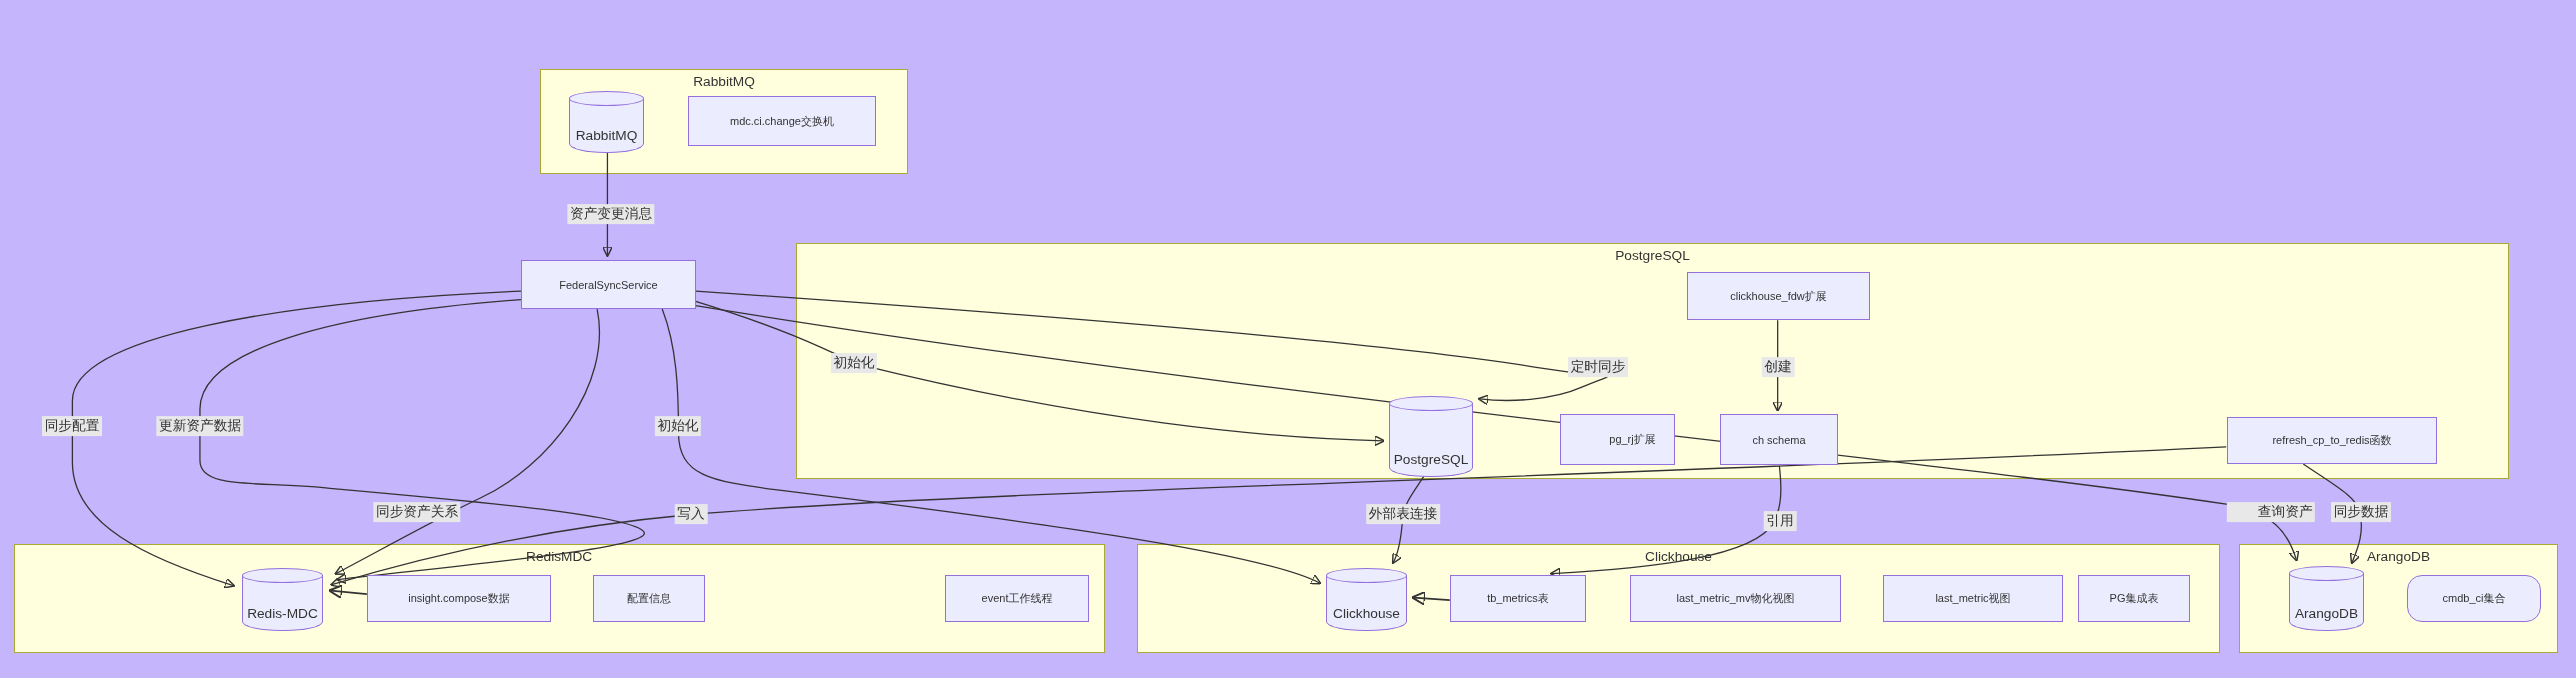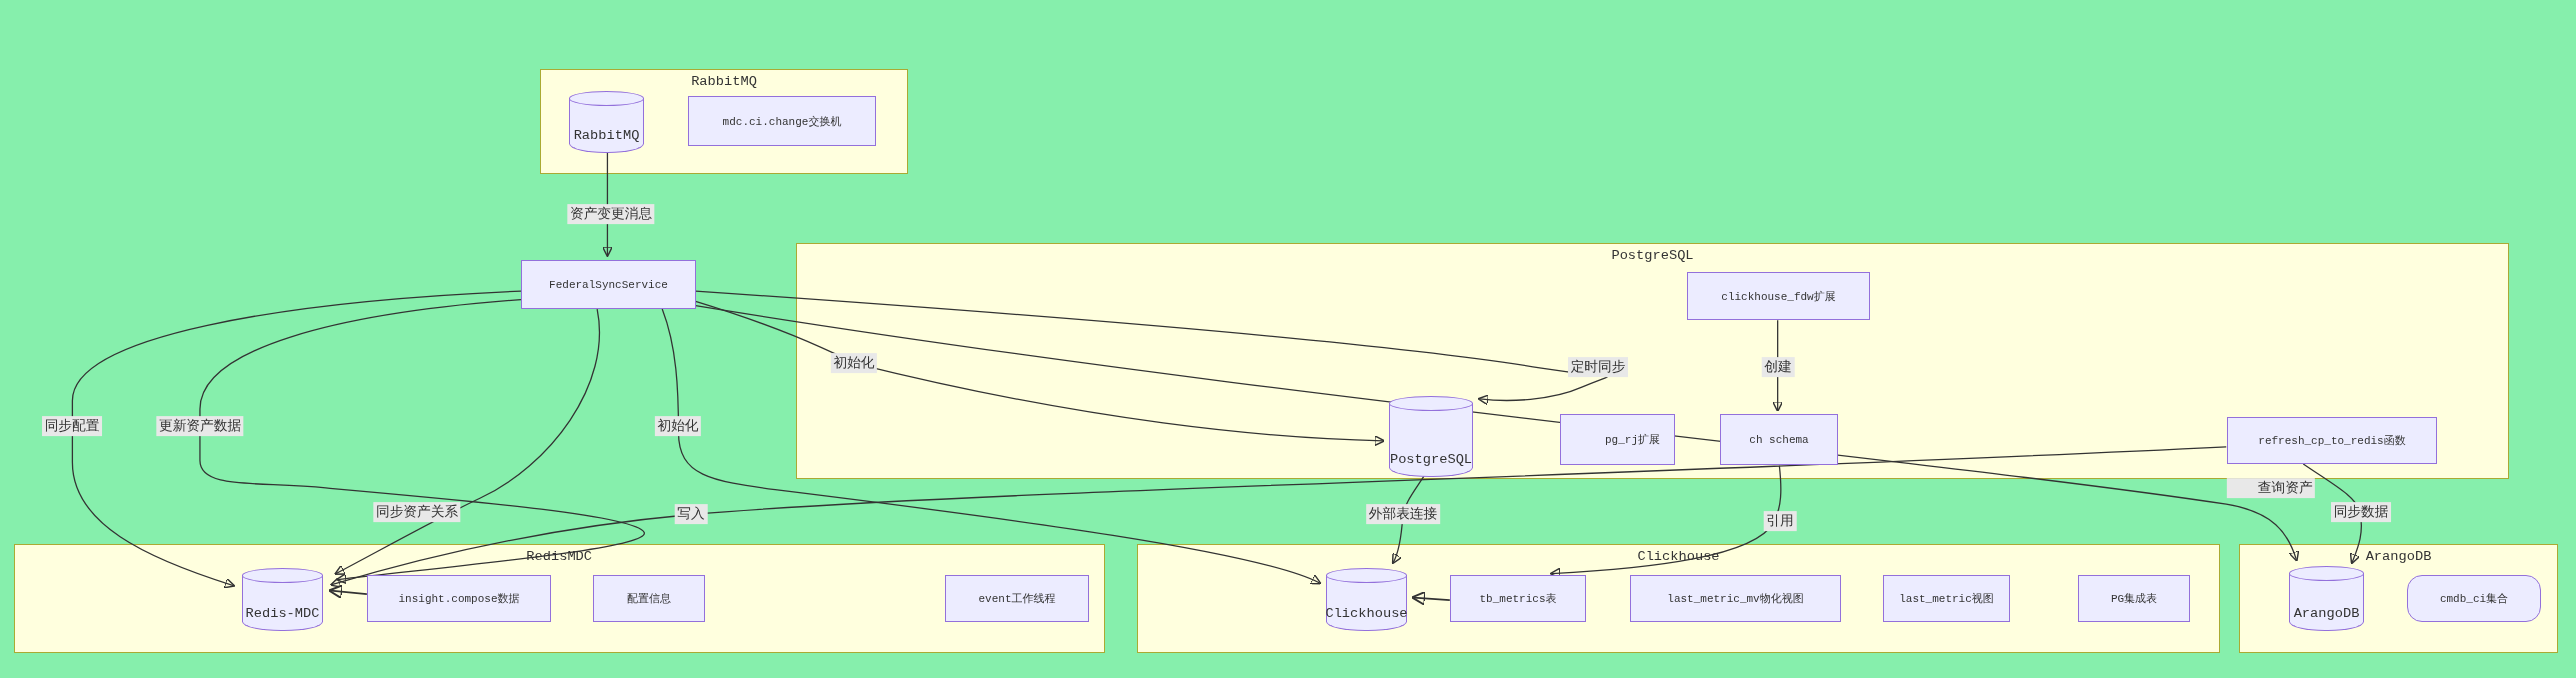--- a/index.html
+++ b/index.html
@@ -1,22 +1,22 @@
 <!DOCTYPE html>
 <html style="font-size:13.7px"><head>
 <meta charset="utf-8">
 <style>
   html,body{margin:0;padding:0;background:#ffffff;}
   #stage{
     position:relative;
     width:2576px;height:678px;
-    font-family:Liberation Mono, monospace;
+    font-family:Liberation Sans, sans-serif;
     color:#333333;
     overflow:hidden;
-    background:#86efac;
+    background:#c4b5fd;
   }
   .cluster{
     position:absolute;
     background:#ffffde;
     border:1.2px solid #aaaa33;
     box-sizing:border-box;
   }
   .cluster-title{
     position:absolute;left:0;right:0;top:4.3px;
     text-align:center;
@@ -156,21 +156,21 @@
     <div class="cyl-top"></div>
     <div class="cyl-body"></div>
     <div class="cyl-label">Clickhouse</div>
   </div>
   <div class="node" style="left:1450px;top:575px;width:136px;height:47px;">
     <span>tb_metrics表</span>
   </div>
   <div class="node" style="left:1630px;top:575px;width:211px;height:47px;">
     <span>last_metric_mv物化视图</span>
   </div>
-  <div class="node" style="left:1883px;top:575px;width:127px;height:47px;">
+  <div class="node" style="left:1883px;top:575px;width:180px;height:47px;">
     <span>last_metric视图</span>
   </div>
   <div class="node" style="left:2078px;top:575px;width:112px;height:47px;">
     <span>PG集成表</span>
   </div>
 
   <div class="cyl" style="left:2289px;top:566px;width:75px;height:65px;">
     <div class="cyl-top"></div>
     <div class="cyl-body"></div>
     <div class="cyl-label">ArangoDB</div>
@@ -183,17 +183,17 @@
   <div class="elabel" style="left:72px;top:426px;">同步配置</div>
   <div class="elabel" style="left:200px;top:426px;">更新资产数据</div>
   <div class="elabel" style="left:678px;top:426px;">初始化</div>
   <div class="elabel" style="left:854px;top:363px;">初始化</div>
   <div class="elabel" style="left:1598px;top:367px;">定时同步</div>
   <div class="elabel" style="left:1778px;top:367px;">创建</div>
   <div class="elabel" style="left:417px;top:512px;">同步资产关系</div>
   <div class="elabel" style="left:691px;top:514px;">写入</div>
   <div class="elabel" style="left:1403px;top:514px;">外部表连接</div>
   <div class="elabel" style="left:1780px;top:521px;">引用</div>
-  <div class="elabel" style="left:2271px;top:488px;padding-left:31px;">查询资产</div>
+  <div class="elabel" style="left:2271px;top:512px;padding-left:31px;">查询资产</div>
   <div class="elabel" style="left:2361px;top:512px;">同步数据</div>
 
 </div>
 
 
 </body></html>

